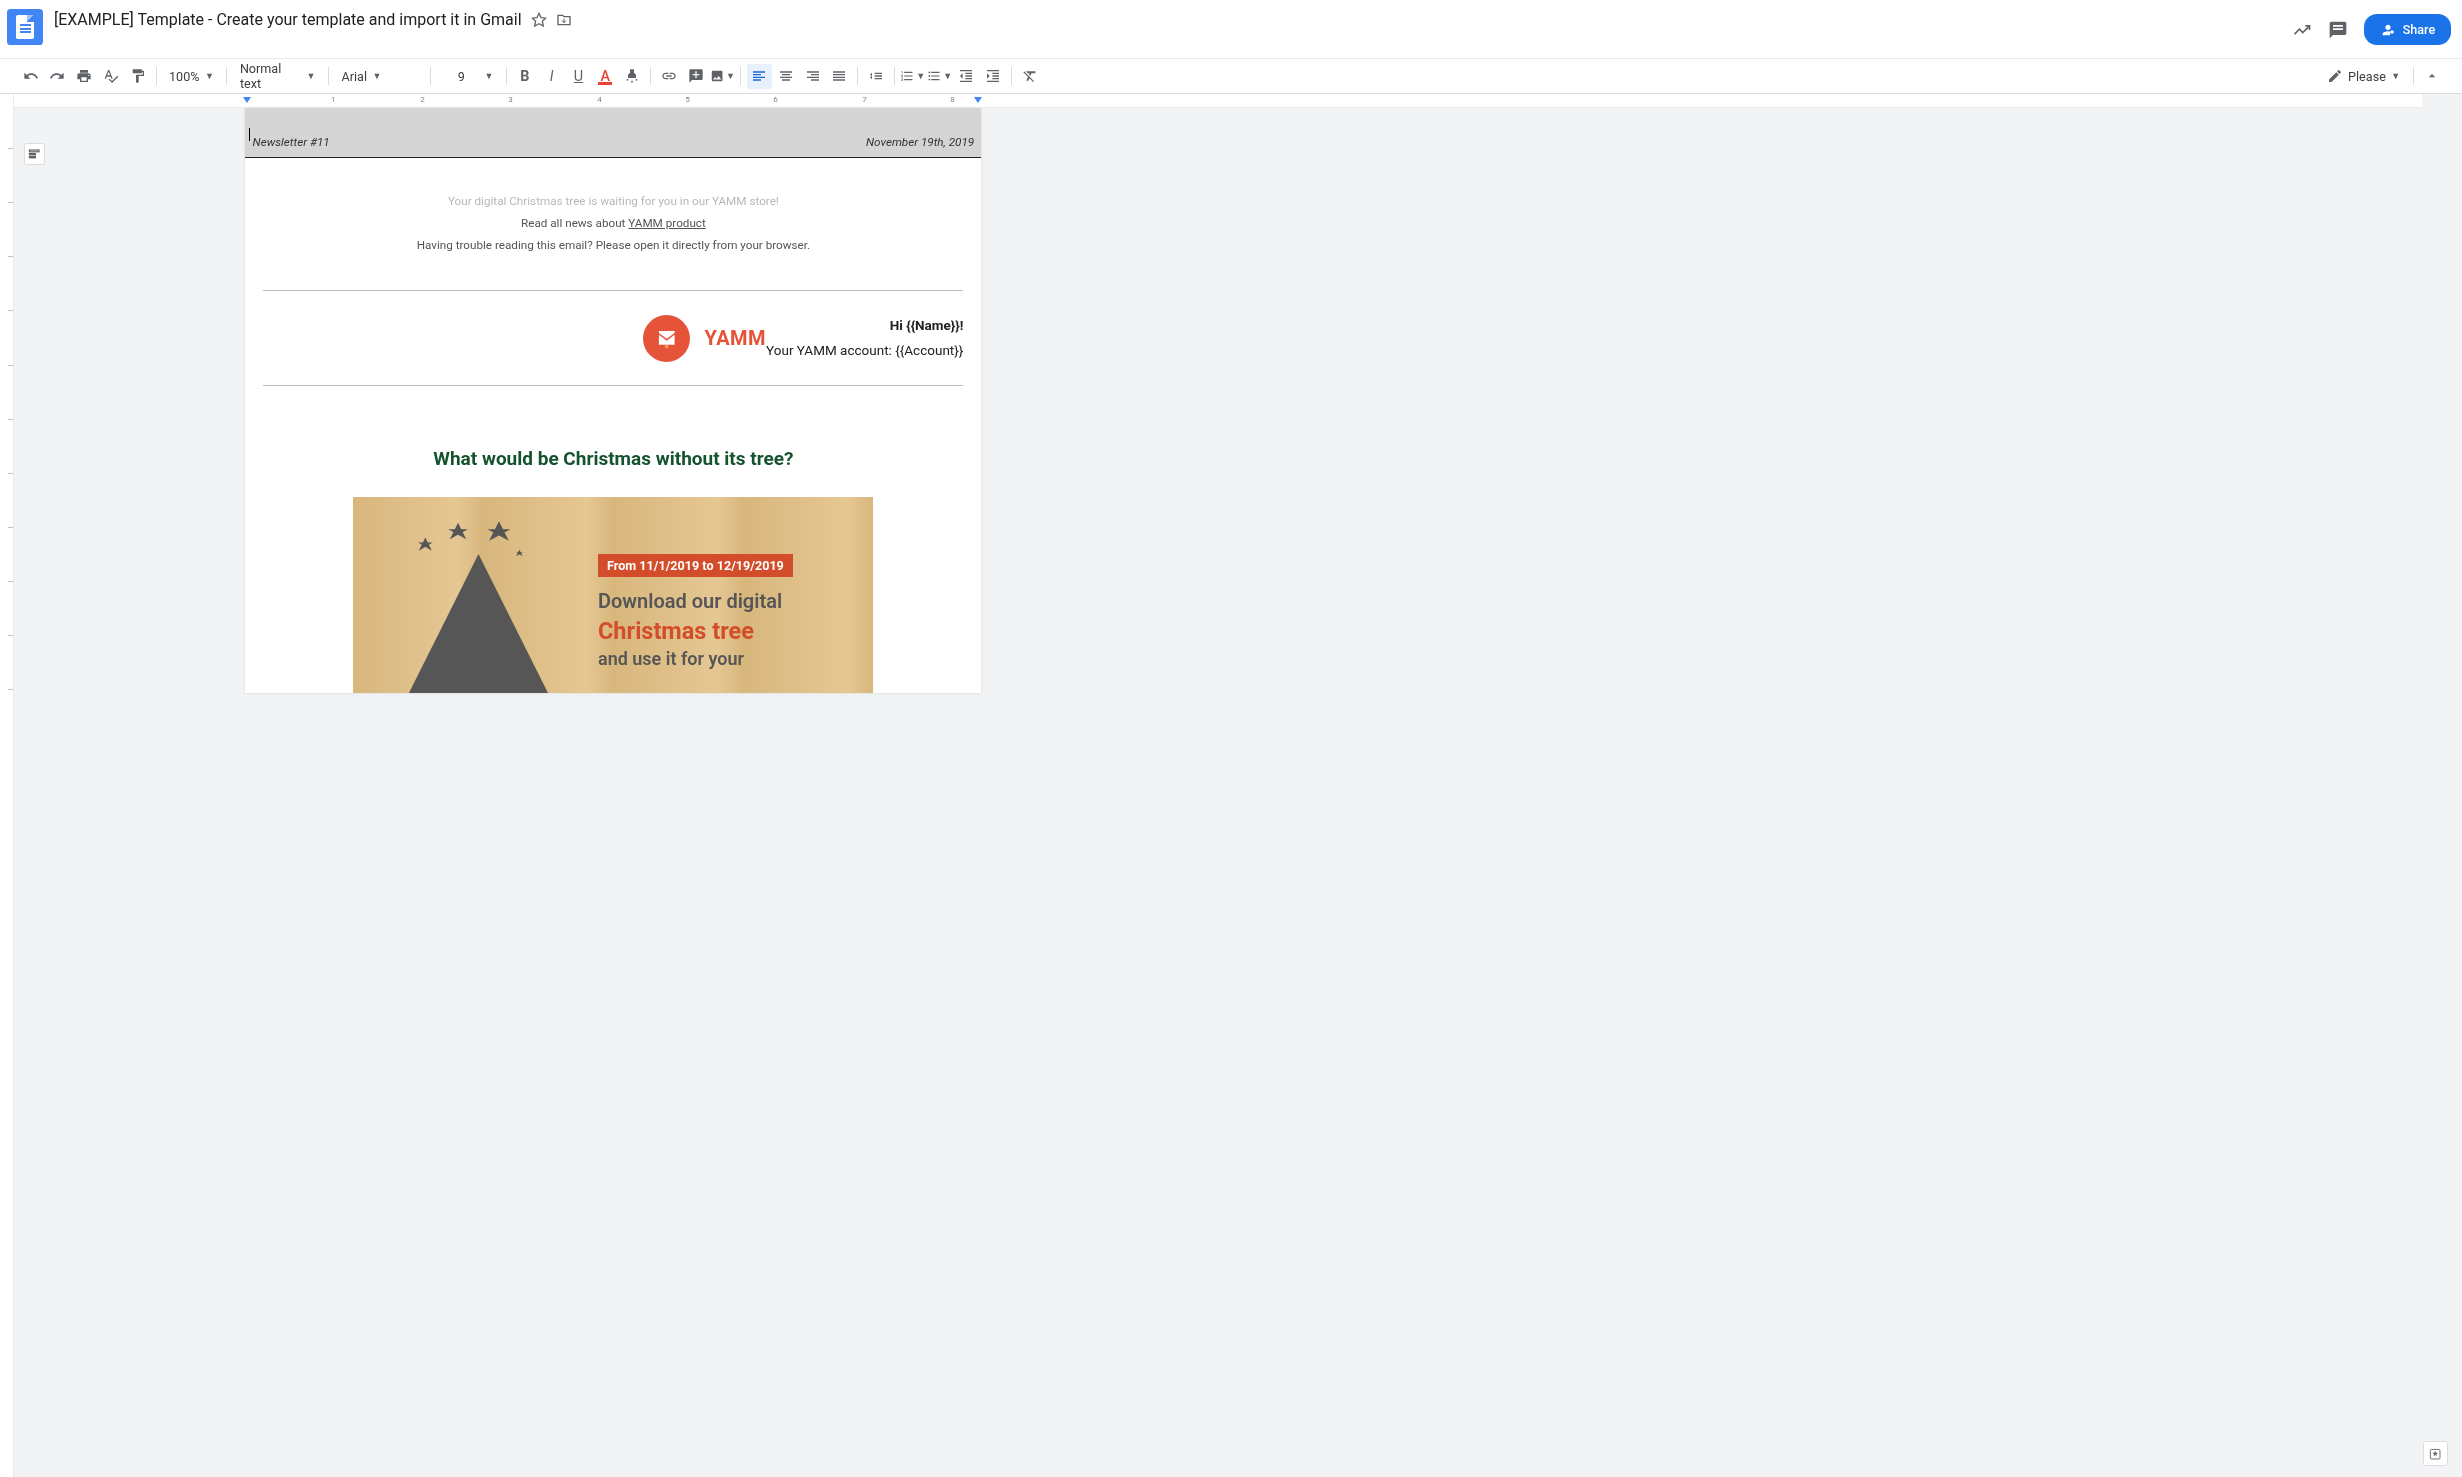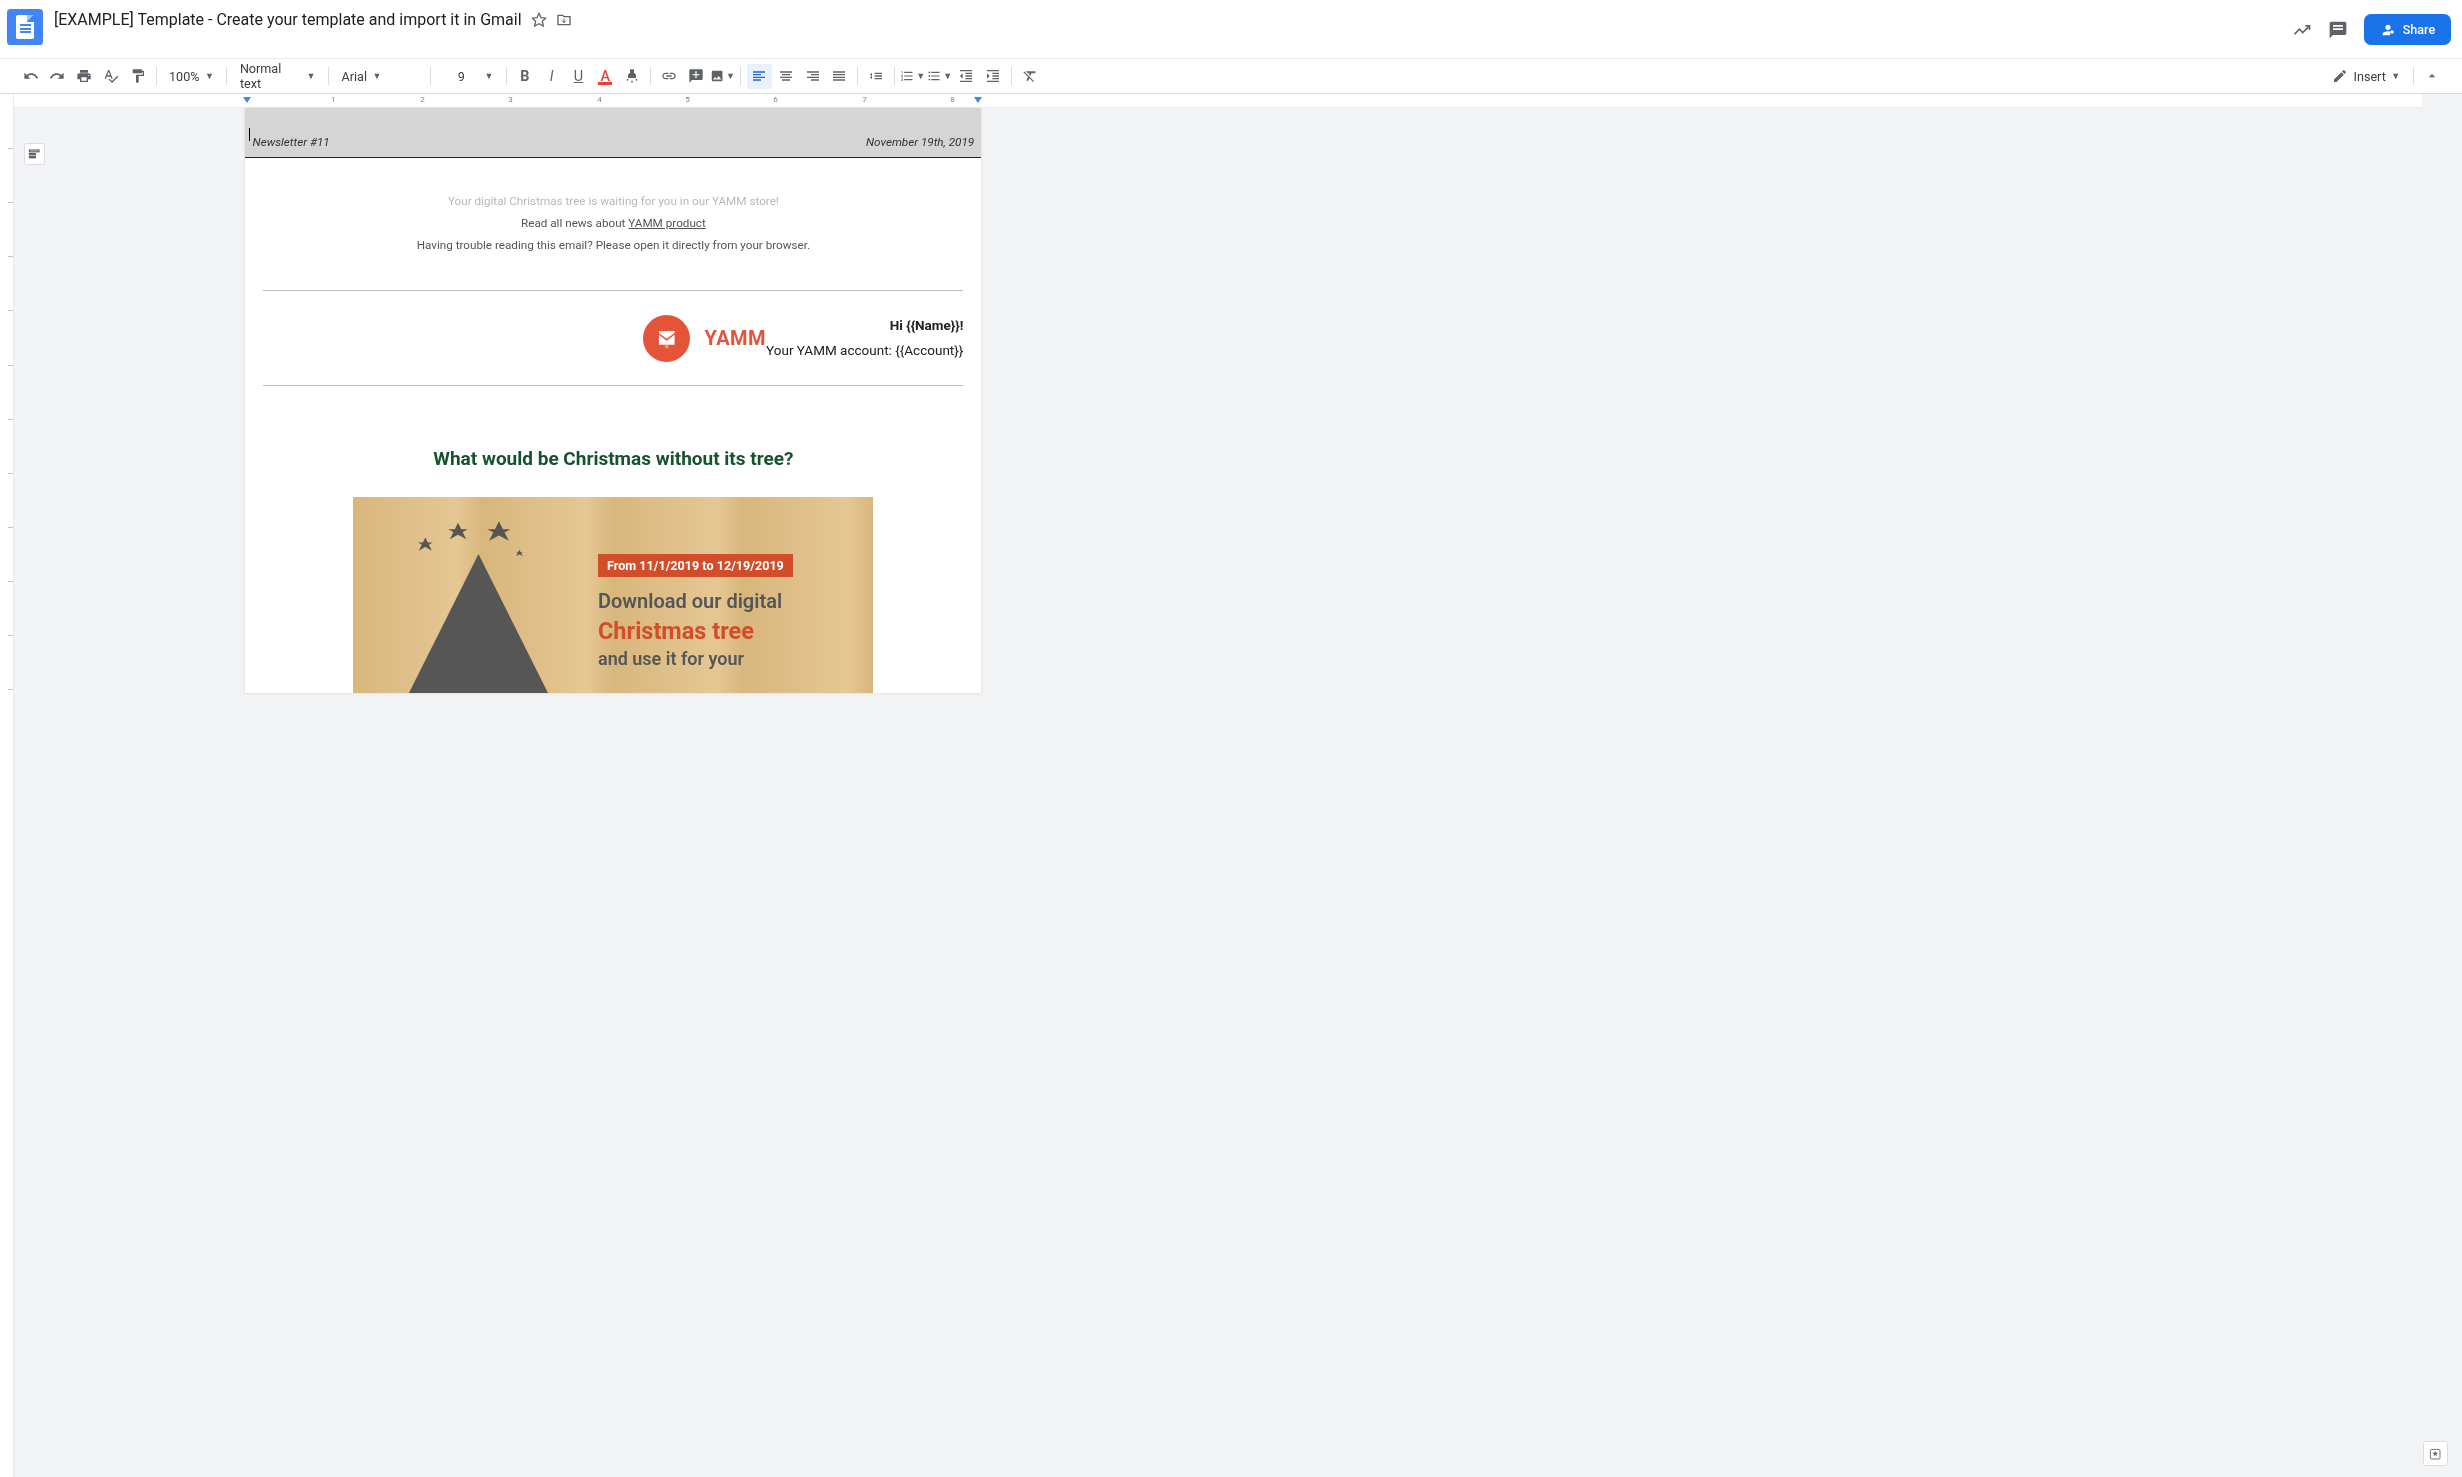--- a/index.html
+++ b/index.html
@@ -16,21 +16,21 @@
 .title-area { flex: 1; }
 .title-row { display: flex; align-items: center; gap: 9px; height: 25px; }
 .doc-title { font-size: 16px; color: #202124; font-weight: 400; }
 .title-icon { color: #5f6368; }
 .menu-bar { display: flex; gap: 1.8px; margin-top: 1.8px; }
 .menu-item { padding: 3.6px 7.2px; font-size: 12.6px; color: #202124; cursor: pointer; border-radius: 3.6px; }
 .last-edit { color: #5f6368; text-decoration: underline; margin-left: 9px; font-size: 12.6px; padding: 3.6px 0; }
 
 .header-right { display: flex; align-items: center; gap: 16px; padding-top: 7.2px; }
 .hr-icon { color: #5f6368; font-size: 18px; }
-.share-btn { background: #1a73e8; color: #fff; padding: 7.2px 16px; border-radius: 7px; display: flex; align-items: center; gap: 7.2px; font-size: 12.6px; font-weight: 500; cursor: pointer; }
+.share-btn { background: #1a73e8; color: #fff; padding: 7.2px 16px; border-radius: 13px; display: flex; align-items: center; gap: 7.2px; font-size: 12.6px; font-weight: 500; cursor: pointer; }
 
 
 .toolbar { height: 36px; border-top: 0.9px solid #e8eaed; border-bottom: 0.9px solid #dadce0; display: flex; align-items: center; padding: 0 18px; gap: 1.8px; background: #fff; }
 .toolbar > * { flex-shrink: 0; }
 .tb-btn { width: 25px; height: 25px; display: flex; align-items: center; justify-content: center; color: #5f6368; border-radius: 1.8px; cursor: pointer; font-size: 14.4px; }
 .tb-btn.active-blue { background: #e8f0fe; color: #1967d2; }
 .tb-sep { width: 0.9px; height: 18px; background: #dadce0; margin: 0 3.6px; }
 .tb-select { display: flex; align-items: center; gap: 5.4px; padding: 0 7.2px; height: 25px; color: #3c4043; font-size: 12.6px; cursor: pointer; border-radius: 1.8px; }
 .tb-dd { font-size: 9px; color: #5f6368; }
 .tb-fontsize { width: 36px; text-align: center; }
@@ -279,21 +279,21 @@
   <div class="tb-btn">
       <svg width="16" height="16" viewBox="0 0 24 24" fill="currentColor">
         <path d="M3.27 5L2 6.27l6.97 6.97L6.5 19h3l1.57-3.66L16.73 21 18 19.73 3.55 5.27 3.27 5zM6 5v.18L8.82 8h2.4l-.72 1.68 2.1 2.1L14.21 8H20V5H6z"></path>
       </svg>
     </div>
   <div class="spacer"></div>
   <div class="tb-select">
     <svg width="16" height="16" viewBox="0 0 24 24" fill="currentColor" style="color:#5f6368">
         <path d="M3 17.25V21h3.75L17.81 9.94l-3.75-3.75L3 17.25zM20.71 7.04c.39-.39.39-1.02 0-1.41l-2.34-2.34c-.39-.39-1.02-.39-1.41 0l-1.83 1.83 3.75 3.75 1.83-1.83z"></path>
       </svg>
-    <span>Insert</span>
+    <span>Please</span>
       <span class="tb-dd">▼</span>
   </div>
   <div class="tb-sep"></div>
   <div class="tb-btn">
       <svg width="16" height="16" viewBox="0 0 24 24" fill="currentColor">
         <path d="M7 14l5-5 5 5z"></path>
       </svg>
     </div>
 </div>
 

